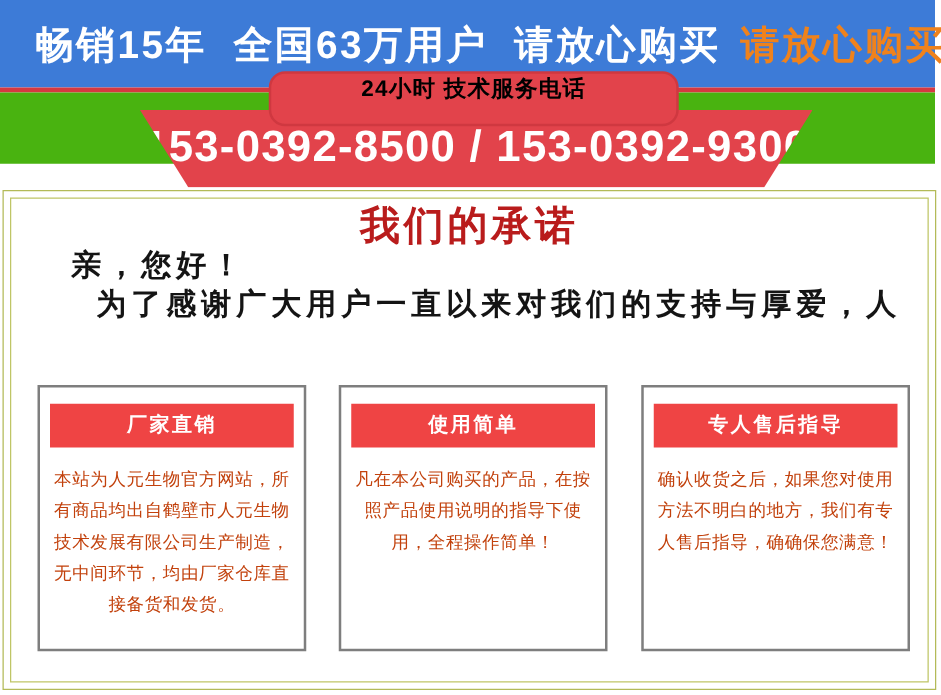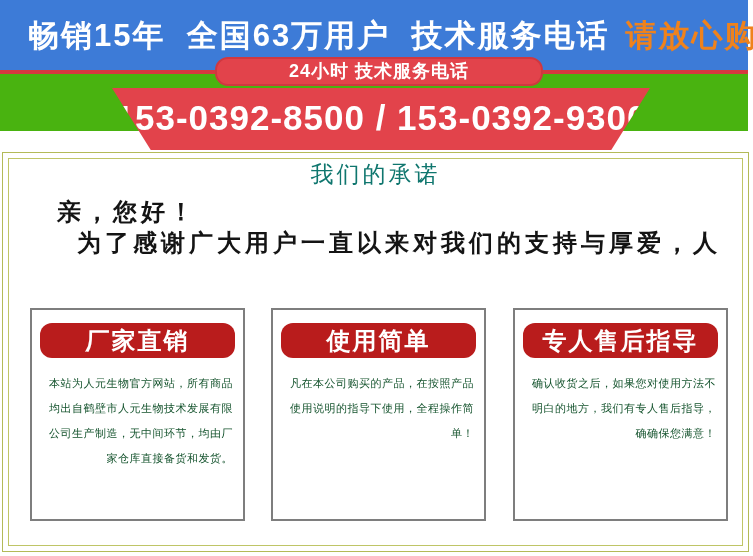--- a/index.html
+++ b/index.html
@@ -22,24 +22,24 @@
   .band-redline{
     position:absolute;left:0;top:70px;width:748px;height:4px;
     background:#d63940;
   }
   .band-green{
     position:absolute;left:0;top:74px;width:748px;height:57px;
     background:#49b310;
   }
   
   .hotline-badge{
-    position:absolute;left:215px;top:57px;width:328px;height:29px;
+    position:absolute;left:215px;top:57px;width:328px;height:44px;
     box-sizing:border-box;
     background:#e2434b;border:2px solid #cf3840;border-radius:13px;
-    color:#ffffff;font-size:18px;font-weight:bold;
+    color:#000000;font-size:18px;font-weight:bold;
     text-align:center;line-height:25px;letter-spacing:1px;
     z-index:3;
   }
   
   .phone-trapezoid{
     position:absolute;left:112px;top:88px;width:538px;height:62px;
     background:#e2434b;
     -webkit-clip-path:polygon(0 0,100% 0,92.8% 100%,7.2% 100%);
     clip-path:polygon(0 0,100% 0,92.8% 100%,7.2% 100%);
     z-index:2;
@@ -51,21 +51,21 @@
     position:absolute;left:2px;top:152px;width:745px;height:398px;
     border:1px solid #b3ba58;background:#ffffff;
   }
   .panel-inner{
     position:absolute;left:5px;top:5px;right:5px;bottom:5px;
     border:1px solid #bfc566;
   }
   .panel-title{
     position:absolute;left:0;top:6px;width:100%;
     text-align:center;
-    font-size:23px;font-weight:normal;color:#0f766e;letter-spacing:3px;
+    font-size:32px;font-weight:bold;color:#b91c1c;letter-spacing:3px;
   }
   .greet-line{
     position:absolute;
     font-family:"DejaVu Serif", serif;
     font-size:24px;color:#141414;letter-spacing:4px;
     white-space:nowrap;font-weight:bold;
   }
   .greet-1{left:54px;top:43px;}
   .greet-2{left:74px;top:74px;}
   .greet-3{left:13px;top:106px;}
@@ -73,34 +73,34 @@
   .card{
     position:absolute;top:155px;width:215px;height:213px;
     box-sizing:border-box;background:#ffffff;
     border:2px solid #7e7e7e;
   }
   .card-1{left:27px;}
   .card-2{left:268px;}
   .card-3{left:510px;}
   .card-header{
     margin:13px 8px 0 8px;height:35px;line-height:35px;
-    background:#b91c1c;color:#ffffff;text-align:center;
-    font-size:24px;font-weight:bold;letter-spacing:2px;border-radius:12px;
+    background:#ef4444;color:#ffffff;text-align:center;
+    font-size:16px;font-weight:bold;letter-spacing:2px;
   }
   .card-body{
     margin:13px 10px 0 10px;
-    font-size:11px;line-height:25px;color:#14532d;
-    letter-spacing:0.5px;text-align:right;
+    font-size:14px;line-height:25px;color:#c2410c;
+    letter-spacing:0.5px;text-align:center;
   }
 </style>
 </head>
 <body>
 
 <div class="band-blue">
-  <div class="txt"><span>畅销15年  全国63万用户  技术服务电话</span><span class="hl">请放心购买</span></div>
+  <div class="txt"><span>畅销15年  全国63万用户  请放心购买</span><span class="hl">请放心购买</span></div>
 </div>
 <div class="band-redline"></div>
 <div class="band-green"></div>
 
 <div class="hotline-badge">24小时 技术服务电话</div>
 
 <div class="phone-trapezoid">153-0392-8500 / 153-0392-9300</div>
 
 <div class="panel">
   <div class="panel-inner"></div>

